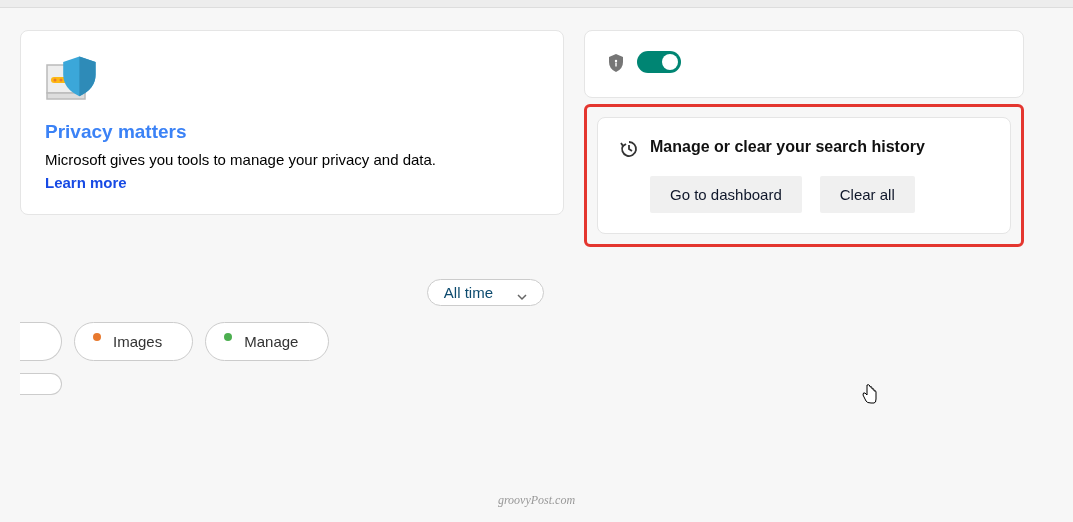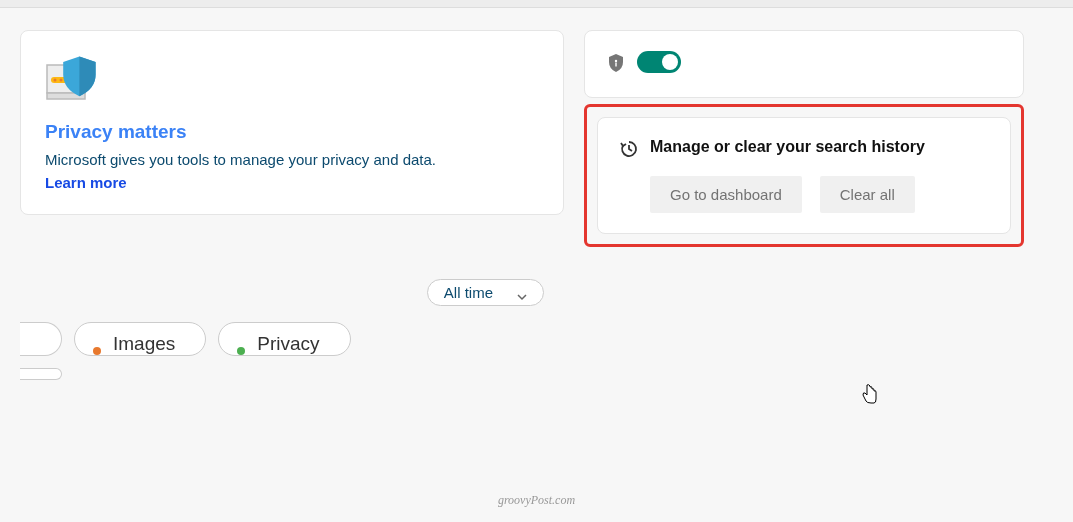--- a/index.html
+++ b/index.html
@@ -41,21 +41,21 @@
       margin-bottom: 12px;
     }
     .privacy-title {
       font-size: 19px;
       font-weight: 600;
       color: #3b82f6;
       margin-bottom: 8px;
     }
     .privacy-desc {
       font-size: 15px;
-      color: #0c4a6e;
+      color: #000000;
       margin-bottom: 6px;
     }
     .learn-link {
       color: #174ae4;
       font-size: 15px;
       text-decoration: none;
       cursor: pointer;
       font-weight: bold;
     }
     .filter-bar {
@@ -76,27 +76,27 @@
       gap: 24px;
     }
     .chips-row {
       display: flex;
       flex-wrap: wrap;
       gap: 12px;
       padding-left: 0;
     }
     .chip {
       display: inline-flex;
-      align-items: flex-end;
+      align-items: flex-start;
       border: 1px solid #ccc;
       border-radius: 22px;
-      padding: 10px 30px 0 18px;
-      background: #fff;
-      cursor: pointer;
-      font-size: 19px;
+      padding: 10px 30px 10px 18px;
+      background: #fff;
+      cursor: pointer;
+      font-size: 15px;
       color: #333;
       gap: 12px;
     }
     .chip-partial {
       border-radius: 0 22px 22px 0;
       border-left: none;
       padding-left: 0;
       width: 42px;
     }
     .dot {
@@ -172,21 +172,21 @@
     .button-row {
       display: flex;
       gap: 18px;
       margin-top: 20px;
     }
     .btn {
       background: #f0f0f0;
       border: none;
       padding: 10px 20px;
       font-size: 15px;
-      color: #737373;
+      color: #0f172a;
       cursor: pointer;
       border-radius: 2px;
       font-family: inherit;
     }
     .cursor-icon {
       position: absolute;
       left: 861px;
       top: 383px;
       z-index: 10;
     }
@@ -244,21 +244,21 @@
     </div>
 
     <div class="chips-row">
       <div class="chip chip-partial"></div>
       <div class="chip">
         <span class="dot dot-orange"></span>
         <span>Images</span>
       </div>
       <div class="chip">
         <span class="dot dot-green"></span>
-        <span>Privacy</span>
+        <span>Manage</span>
       </div>
     </div>
     <div class="chips-row" style="margin-top:12px;">
       <div class="chip chip-partial"></div>
     </div>
   </div>
 
   <div class="right-col">
     <div class="right-card">
       <div class="right-card-row">

